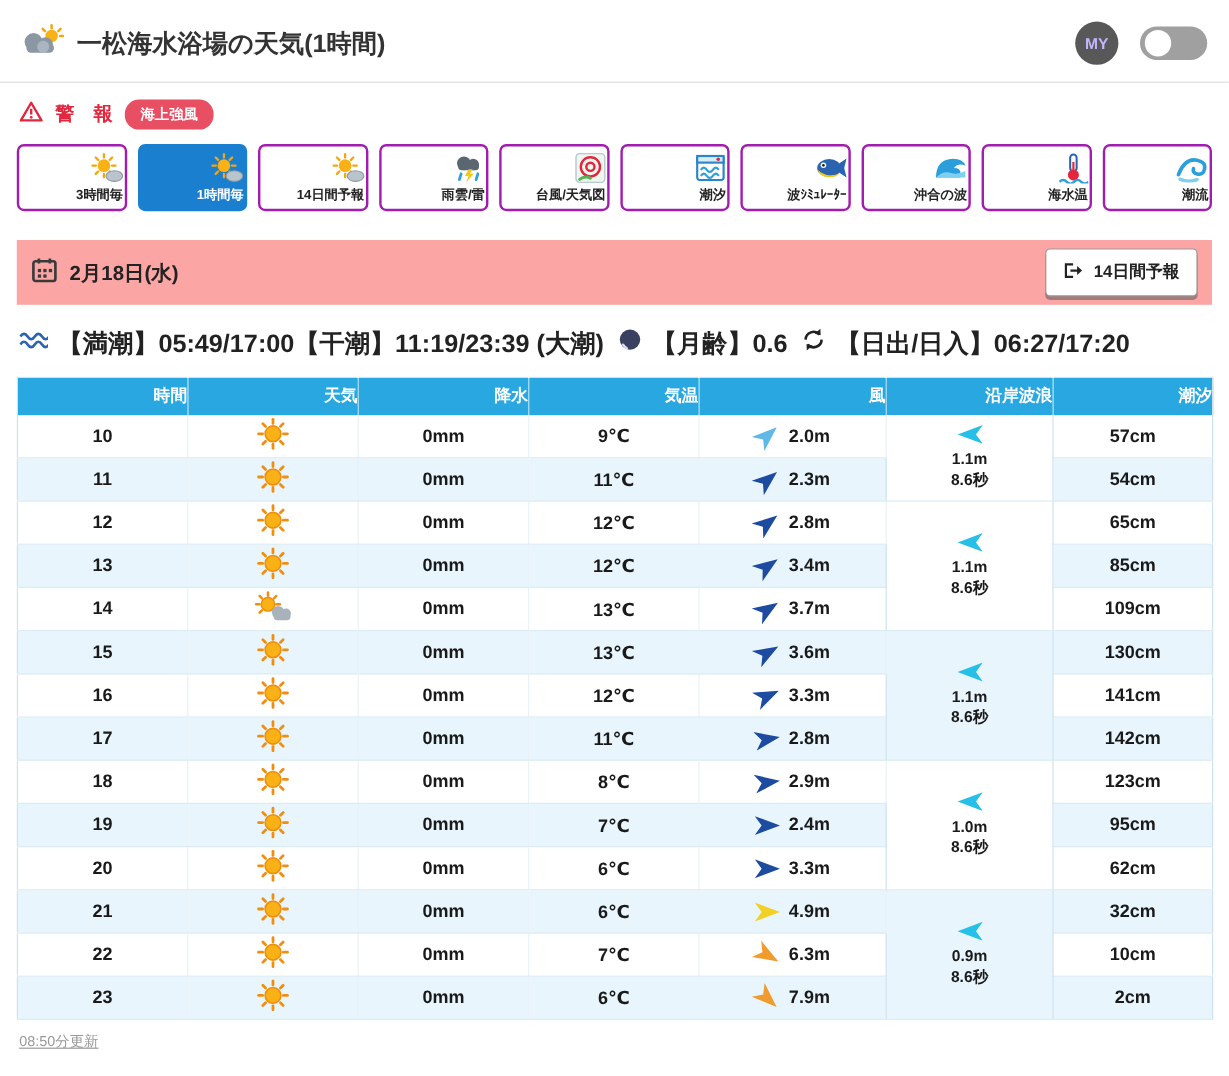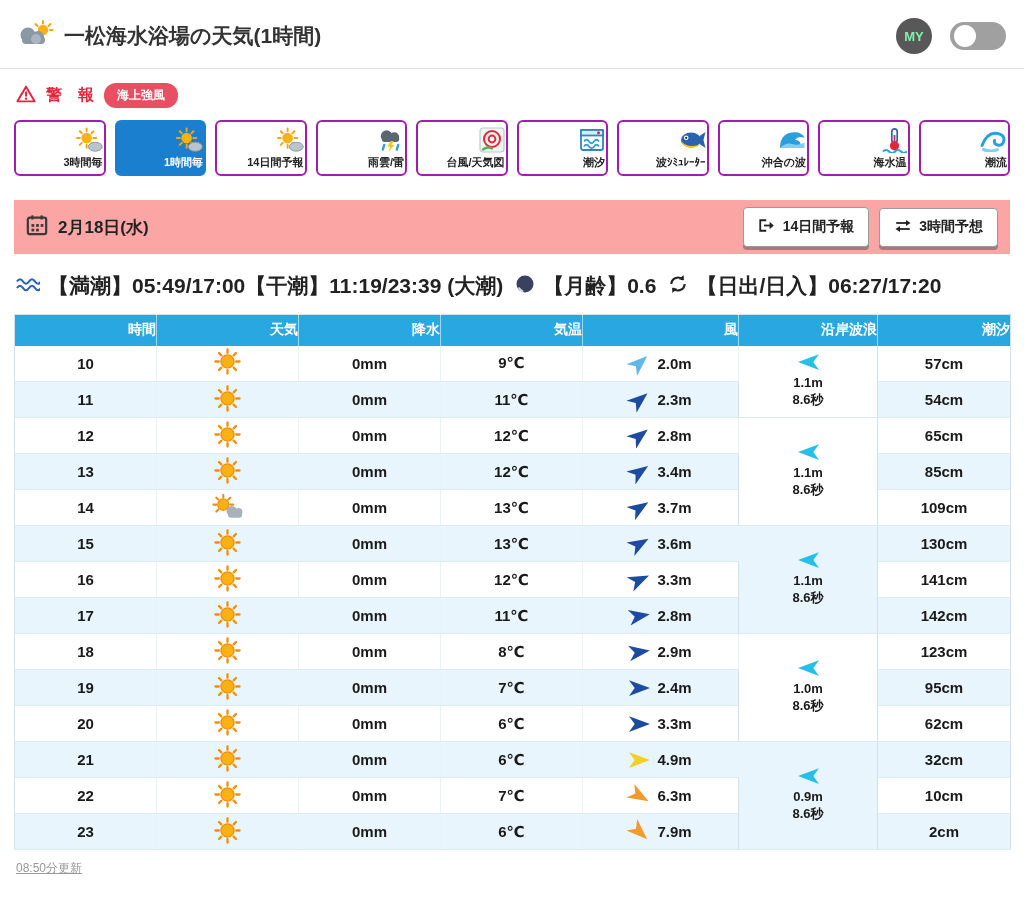--- a/index.html
+++ b/index.html
@@ -1,21 +1,21 @@
 <!DOCTYPE html>
 <html><head>
 <meta charset="utf-8">
 <style>
   * { margin:0; padding:0; box-sizing:border-box; }
   body { width:1024px; background:#fff; font-family:"Liberation Sans","DejaVu Sans",sans-serif; color:#222; }
   .page { width:1024px; min-height:897px; background:#fff;border-radius:26px; }
 
   .site-header { display:flex; align-items:center; gap:10px; padding:18px 18px 14px 16px; }
   .site-title { font-size:21px; font-weight:bold; color:#333; flex:1; }
-  .my-badge { width:36px; height:36px; border-radius:50%; background:#585858; color:#86efac; font-size:13px;
+  .my-badge { width:36px; height:36px; border-radius:50%; background:#585858; color:#c4b5fd; font-size:13px;
               font-weight:bold; display:flex; align-items:center; justify-content:center; margin-right:8px; cursor:pointer; }
   .toggle { width:56px; height:28px; border-radius:14px; background:#a0a0a0; border:none; position:relative; cursor:pointer; }
   .toggle .knob { position:absolute; left:4px; top:3px; width:22px; height:22px; border-radius:50%; background:#fff; }
 
   .header-divider { height:1px; background:#ddd; }
 
   .alert-row { display:flex; align-items:center; gap:10px; padding:14px 18px 4px 16px; }
   .alert-label { color:#e3263d; font-size:16px; font-weight:bold; }
   .alert-badge { background:#e94f63; color:#fff; font-size:12px; font-weight:bold; border:none;
                  border-radius:12px; padding:4px 13px; cursor:pointer; font-family:inherit; }
@@ -254,31 +254,20 @@
     <span class="date-text">2月18日(水)</span>
     <button class="date-btn">
       <span>
         <svg width="18" height="17" viewBox="0 0 24 20">
           <path d="M11 3 H3 V17 H11" fill="none" stroke="#222" stroke-width="2.4"></path>
           <line x1="8" y1="10" x2="17" y2="10" stroke="#222" stroke-width="2.4"></line>
           <path d="M15.5 5 L21 10 L15.5 15 Z" fill="#222"></path>
         </svg>
       </span>
       <span>14日間予報</span>
-    </button>
-    <button class="date-btn">
-      <span>
-        <svg width="18" height="16" viewBox="0 0 24 20">
-          <line x1="3" y1="6" x2="17" y2="6" stroke="#222" stroke-width="2.4"></line>
-          <path d="M16 2 L22 6 L16 10 Z" fill="#222"></path>
-          <line x1="7" y1="14" x2="21" y2="14" stroke="#222" stroke-width="2.4"></line>
-          <path d="M8 10 L2 14 L8 18 Z" fill="#222"></path>
-        </svg>
-      </span>
-      <span>3時間予想</span>
     </button>
   </div>
 
   <div class="tide-row">
     <span>
       <svg width="24" height="17" viewBox="0 0 24 17">
         <path d="M1 5.5 q3-4.5 6 0 t6 0 t6 0 t6 0" fill="none" stroke="#2a63b0" stroke-width="2.2"></path>
         <path d="M1 12 q3-4.5 6 0 t6 0 t6 0 t6 0" fill="none" stroke="#2a63b0" stroke-width="2.2"></path>
       </svg>
     </span>

